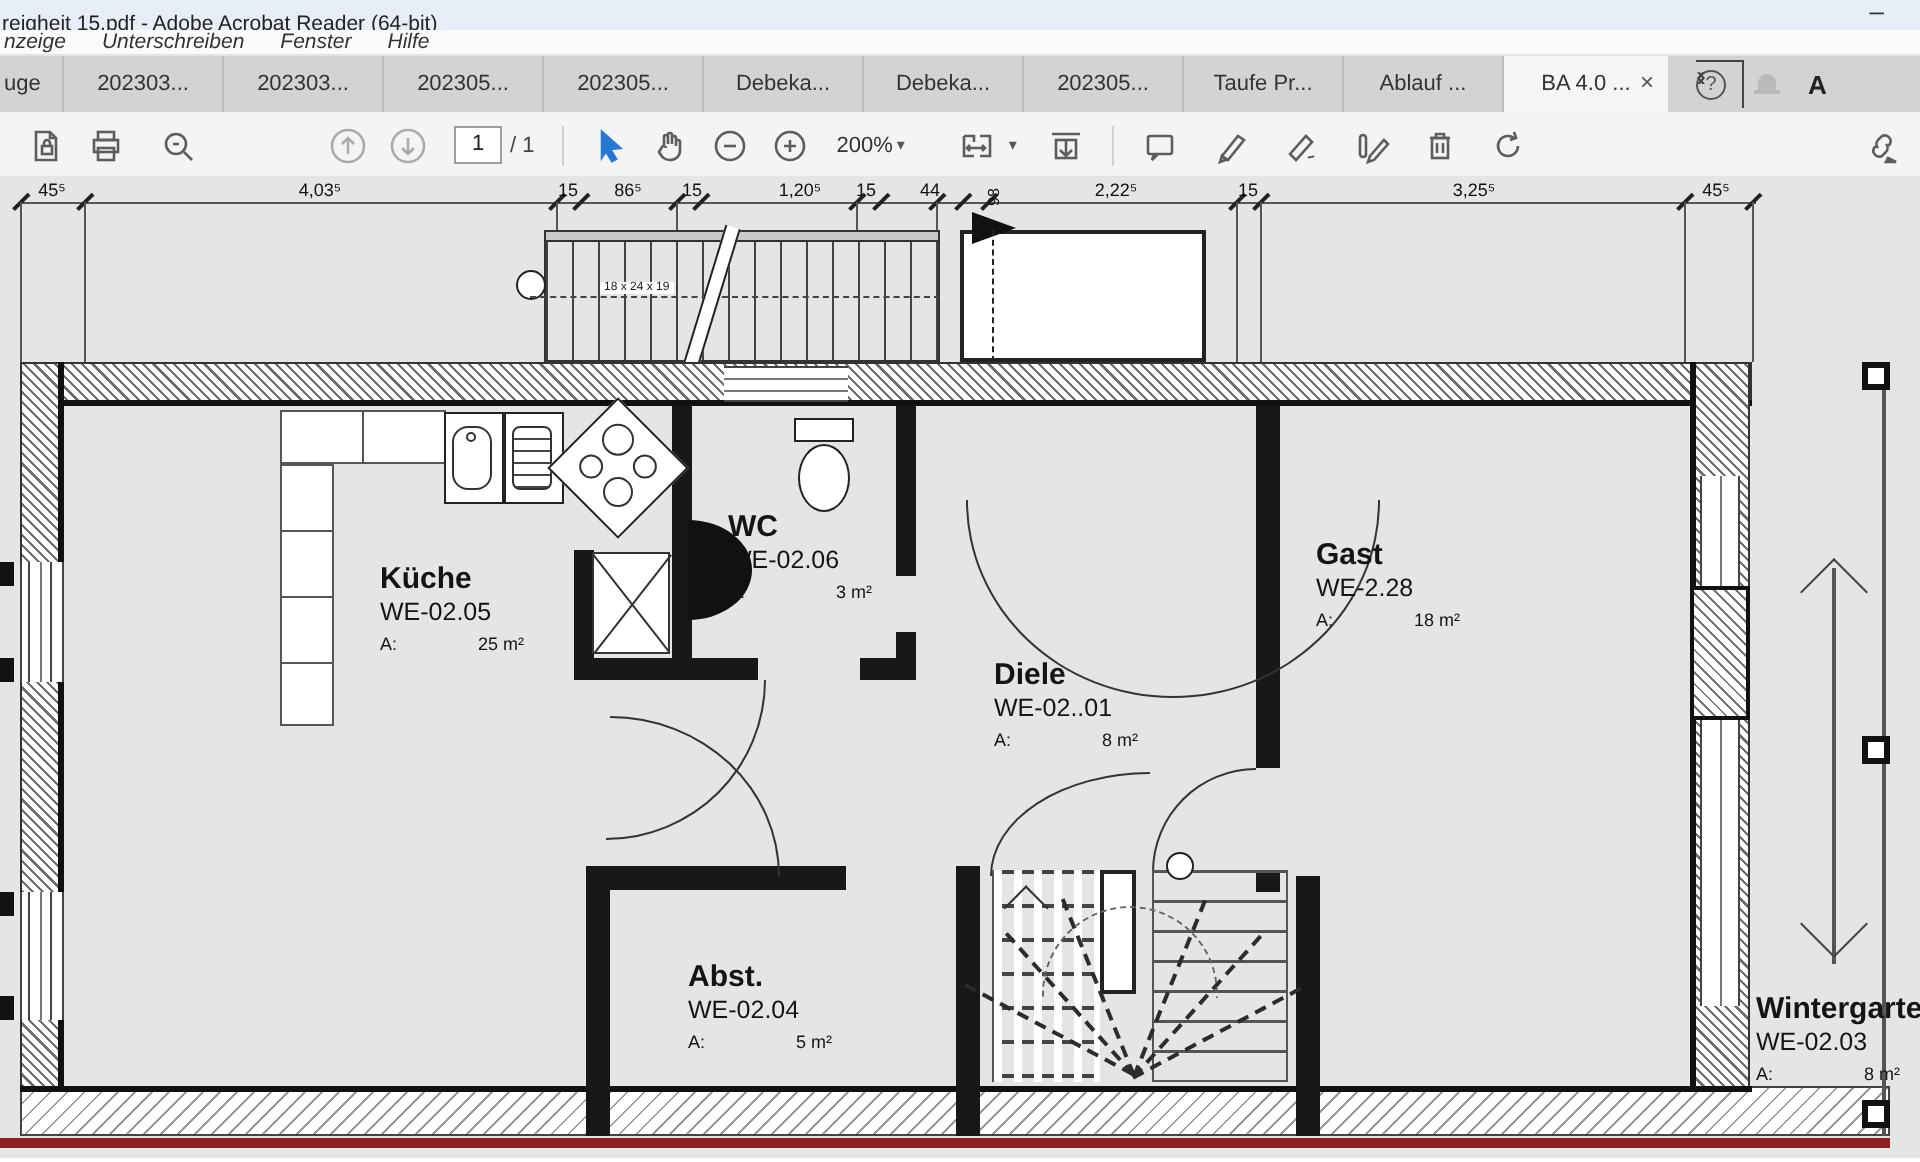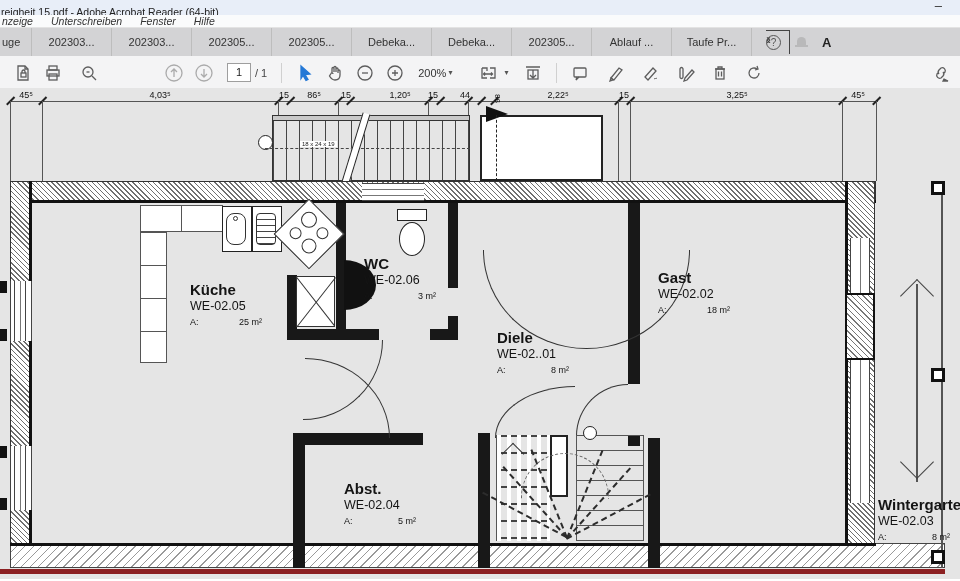--- a/index.html
+++ b/index.html
@@ -99,22 +99,26 @@
 
   <div class="tabbar">
     <div class="tab partial">uge</div>
     <div class="tab">202303...</div>
     <div class="tab">202303...</div>
     <div class="tab">202305...</div>
     <div class="tab">202305...</div>
     <div class="tab">Debeka...</div>
     <div class="tab">Debeka...</div>
     <div class="tab">202305...</div>
+    <div class="tab">Taufe Pr...</div>
     <div class="tab">Ablauf ...</div>
-    <div class="tab">Taufe Pr...</div>
+    <div class="tab active">
+      <span>BA 4.0 ...</span>
+      <span class="x">×</span>
+    </div>
     <div class="tabnav">
       <span class="chev">‹</span>
       <span class="chev">›</span>
       <span class="helpcirc">?</span>
       <span class="bell"></span>
       <span class="acct">A</span>
     </div>
   </div>
 
   <div class="toolbar">
@@ -417,21 +421,21 @@
     <div class="rlabel" style="left:497px;top:241px">
       <div class="n">Diele</div>
       <div class="c">WE-02..01</div>
       <div class="a">
           <span>A:</span>
           <span>8 m²</span>
         </div>
     </div>
     <div class="rlabel" style="left:658px;top:181px">
       <div class="n">Gast</div>
-      <div class="c">WE-02.02</div>
+      <div class="c">WE-2.28</div>
       <div class="a">
           <span>A:</span>
           <span>18 m²</span>
         </div>
     </div>
     <div class="rlabel" style="left:344px;top:392px">
       <div class="n">Abst.</div>
       <div class="c">WE-02.04</div>
       <div class="a">
           <span>A:</span>

